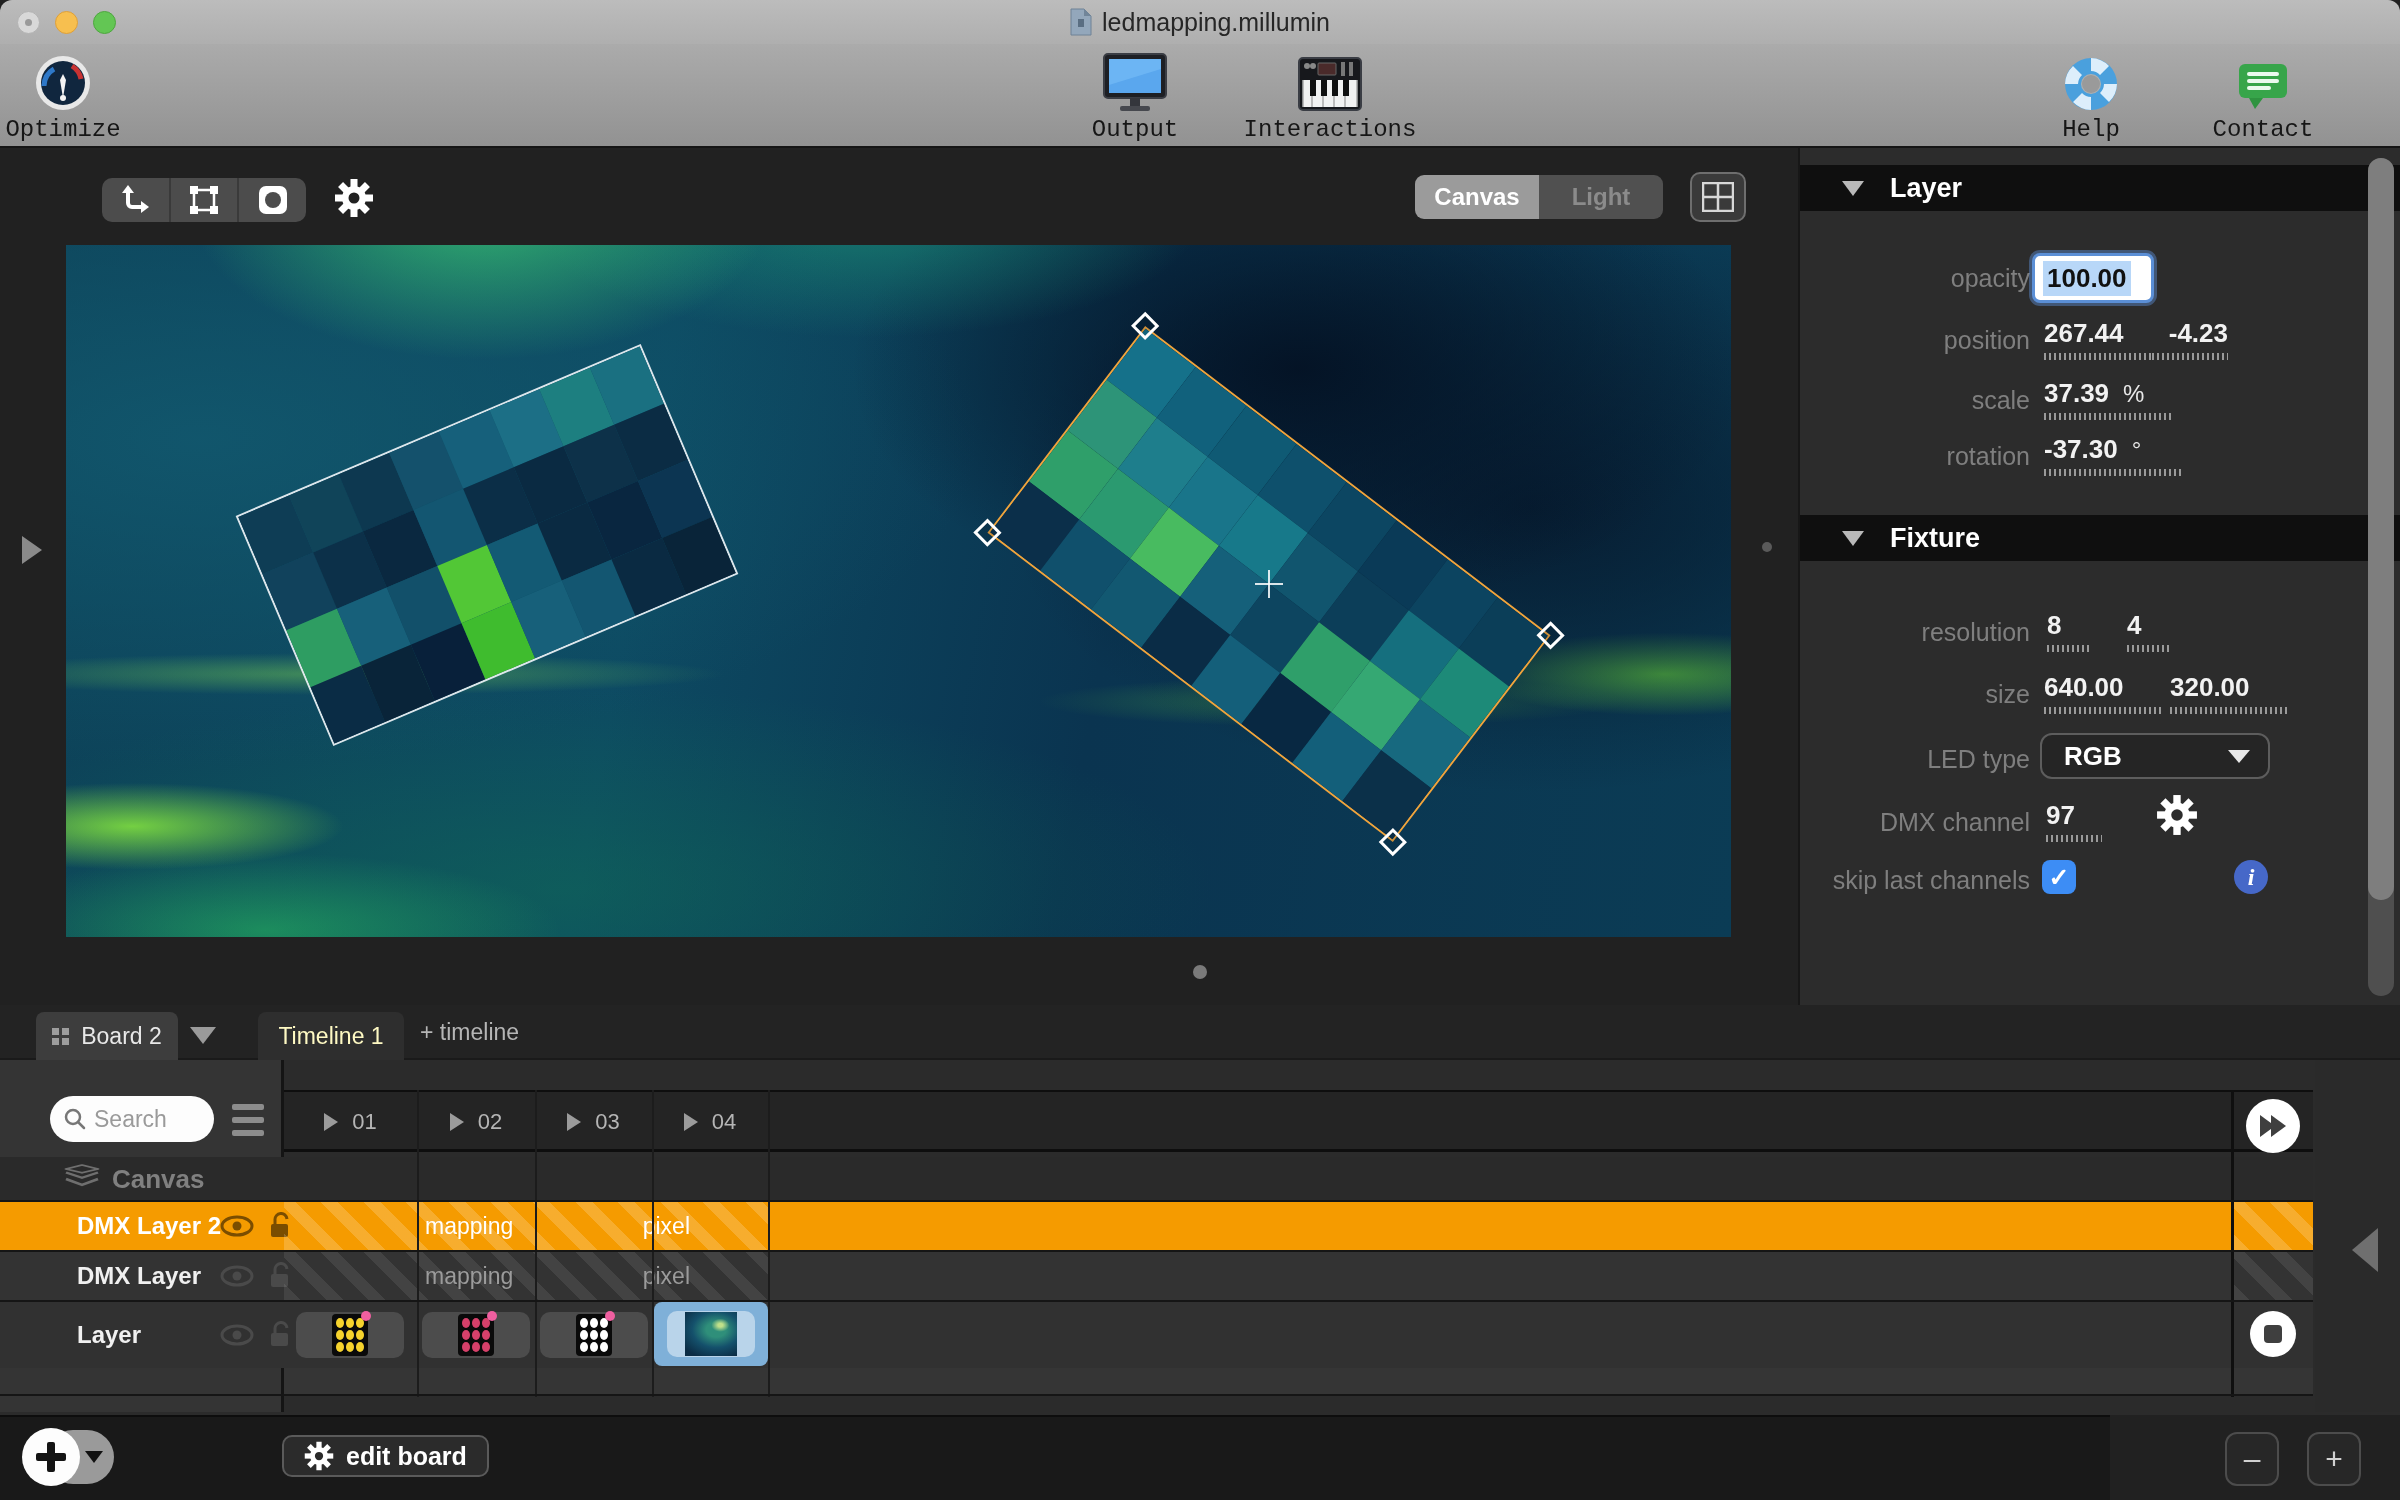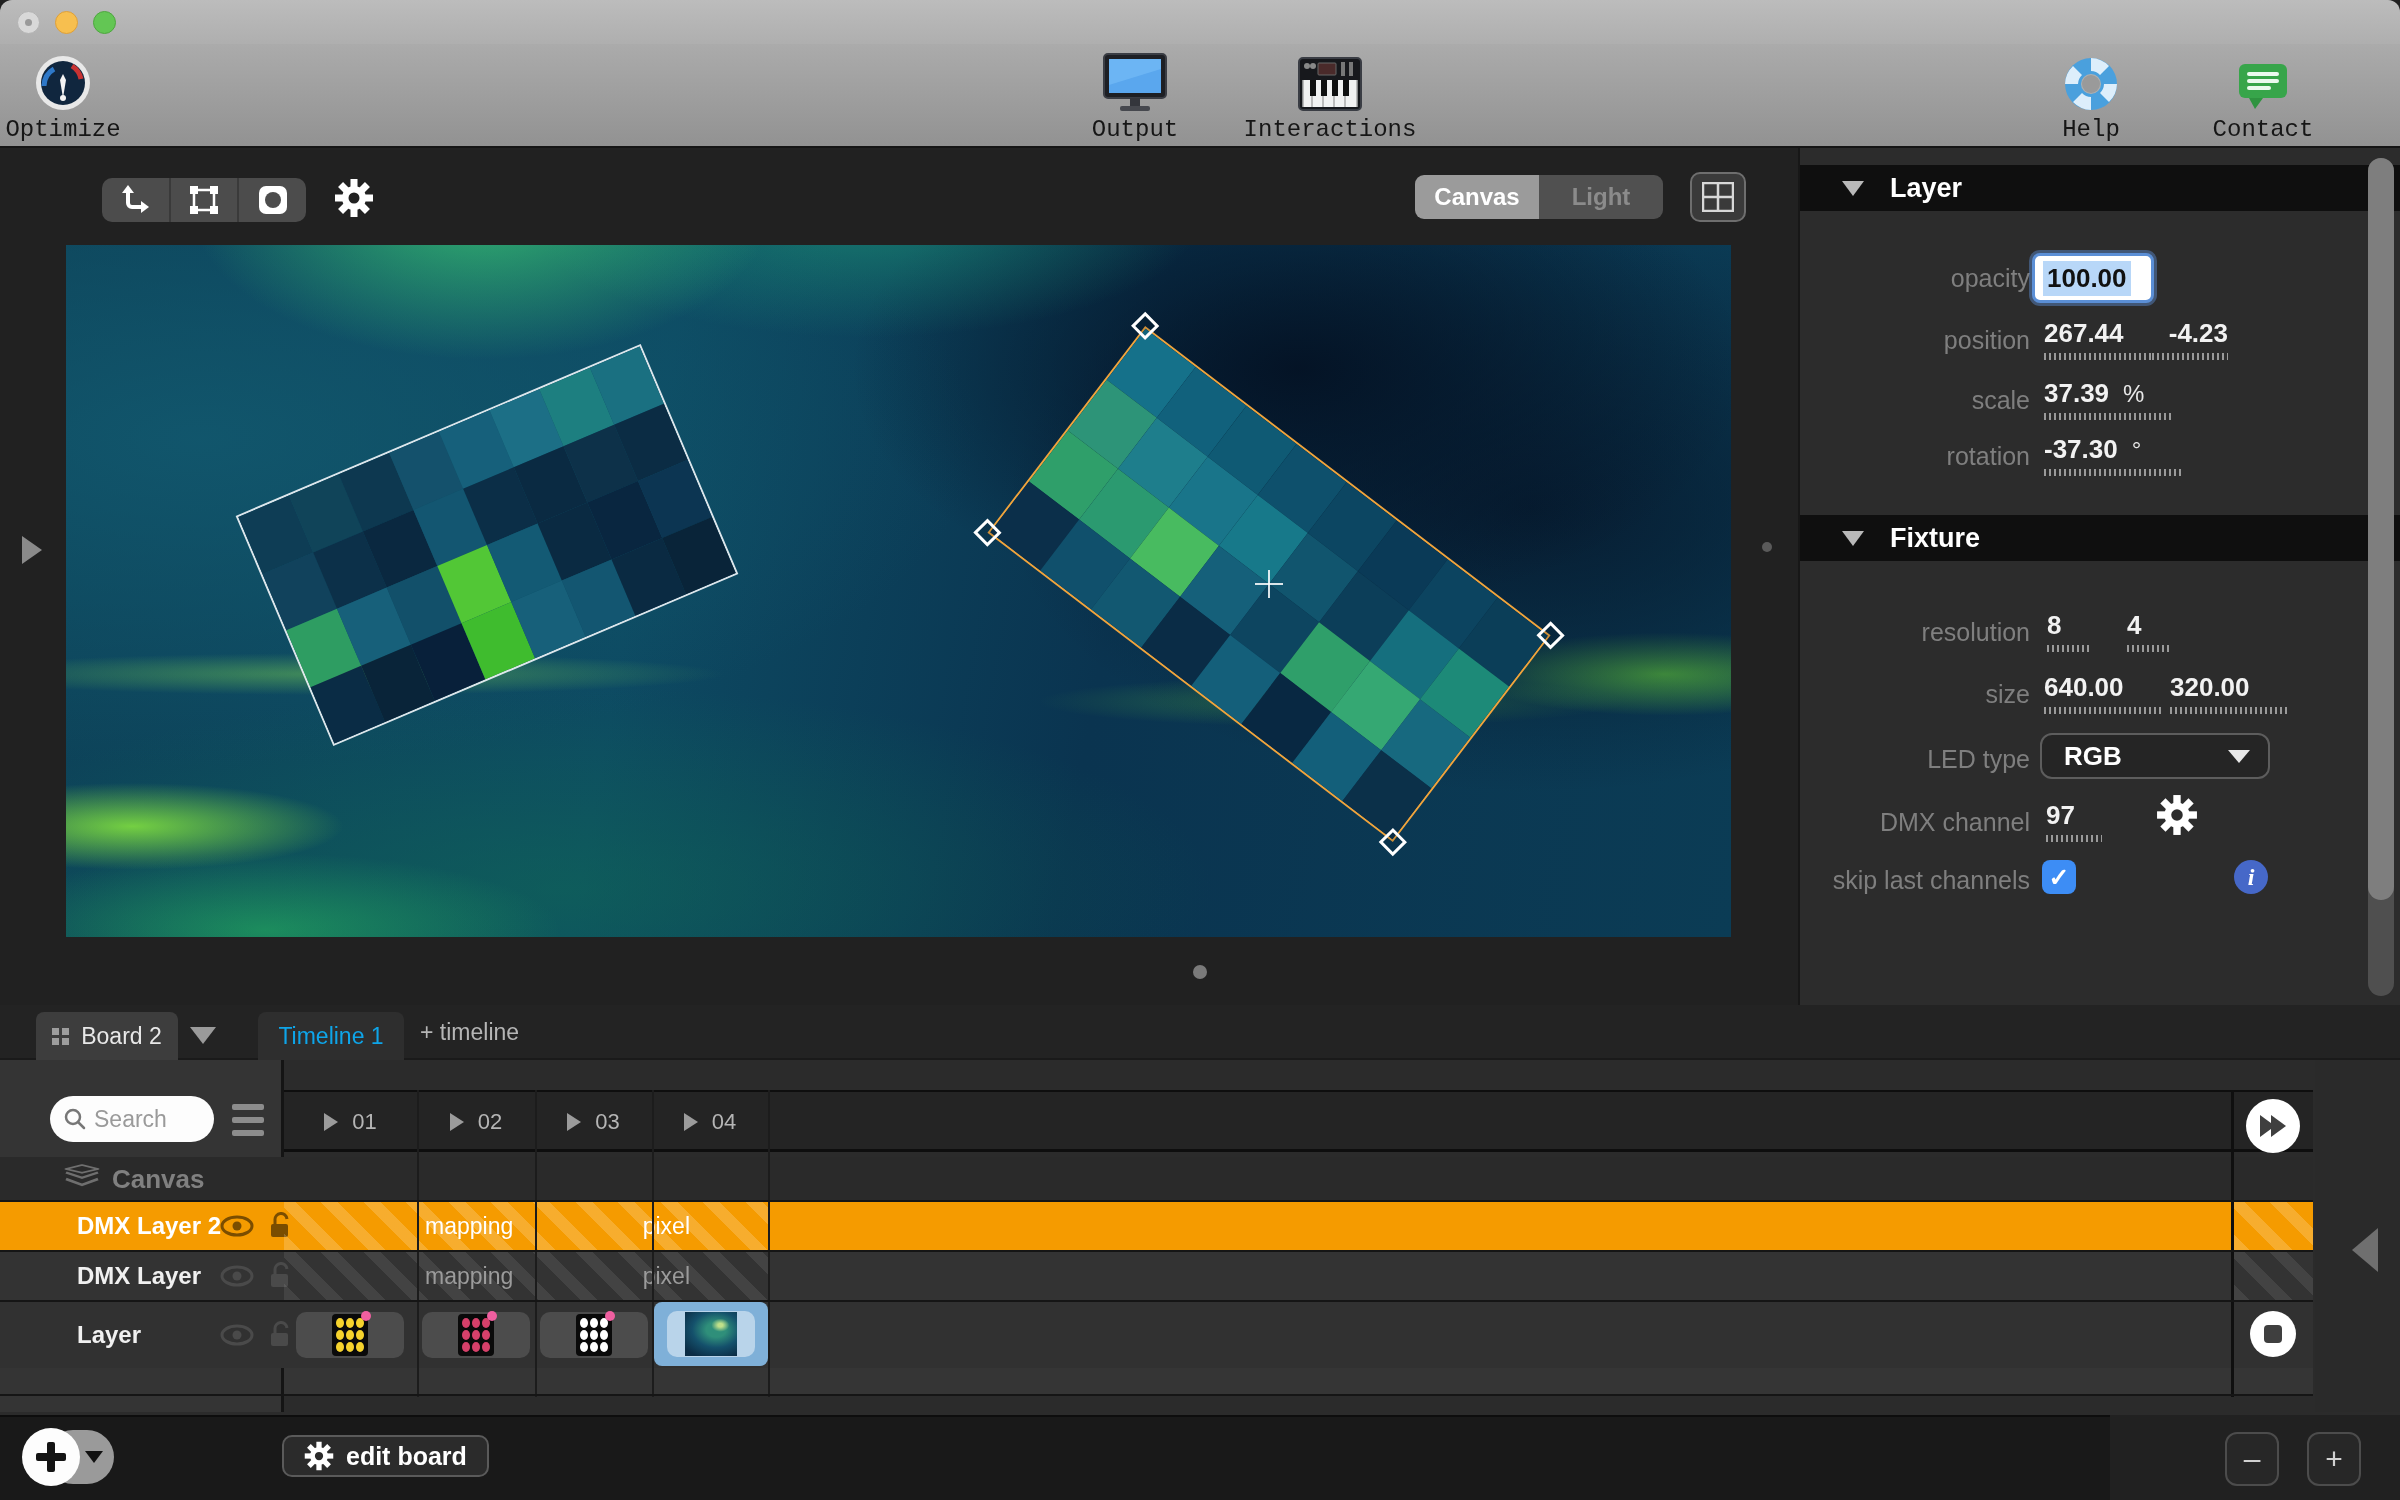--- a/index.html
+++ b/index.html
@@ -92,21 +92,21 @@
   .infobtn { position:absolute; left:434px; top:712px; width:34px; height:34px; border-radius:50%; background:#4668c8; color:#fff; display:flex; align-items:center; justify-content:center;
     font-family:"Liberation Serif", serif; font-style:italic; font-weight:bold; font-size:24px; }
   .vscroll-track { position:absolute; right:6px; top:10px; width:26px; height:838px; background:#4f4f4f; border-radius:13px; }
   .vscroll-thumb { position:absolute; right:6px; top:10px; width:26px; height:742px; background:#7e7e7e; border-radius:13px; }
 
   
   .board { position:absolute; left:0; top:1005px; width:2400px; height:410px; background:#2b2b2b; }
   .tabsrow { position:absolute; left:0; top:0; width:2400px; height:55px; background:#232323; border-bottom:2px solid #1a1a1a; }
   .tab { position:absolute; top:7px; height:48px; border-radius:8px 8px 0 0; display:flex; align-items:center; justify-content:center; gap:12px; font-size:23px; }
   .tab-board { left:36px; width:142px; background:#3d3d3d; color:#e8e8e8; }
-  .tab-timeline { left:258px; width:146px; background:#2e2e2e; color:#0ea5e9; }
+  .tab-timeline { left:258px; width:146px; background:#2e2e2e; color:#fef9c3; }
   .tab-caret { position:absolute; left:190px; top:22px; width:0; height:0; border-left:13px solid transparent; border-right:13px solid transparent; border-top:17px solid #9a9a9a; }
   .add-timeline { position:absolute; left:420px; top:14px; font-size:23px; color:#b5b5b5; }
   .grid-glyph { width:17px; height:17px; display:grid; grid-template-columns:1fr 1fr; gap:3px; }
   .grid-glyph i { background:#9d9d9d; }
 
   .names { position:absolute; left:0; top:55px; width:284px; height:352px; background:#343434; border-right:3px solid #141414; }
   .searchpill { position:absolute; left:50px; top:36px; width:164px; height:46px; background:#fdfdfd; border-radius:23px; display:flex; align-items:center; gap:8px; padding-left:14px; }
   .searchpill input { border:none; outline:none; width:100px; font-size:23px; color:#444; background:transparent; }
   .searchpill input::placeholder { color:#9a9a9a; }
   .burger { position:absolute; left:232px; top:44px; width:32px; height:32px; display:flex; flex-direction:column; justify-content:space-between; }
@@ -172,20 +172,28 @@
 </style>
 </head>
 <body>
 
 <div class="root">
 
   <div class="titlebar">
     <div class="tlight close"></div>
     <div class="tlight min"></div>
     <div class="tlight max"></div>
+    <div class="titlecenter">
+      <svg class="doc-ic" viewBox="0 0 22 28">
+        <path d="M1 1 h13 l7 7 v19 h-20 z" fill="#93a7bb" stroke="#6f8296" stroke-width="1"></path>
+        <path d="M14 1 l7 7 h-7 z" fill="#718599"></path>
+        <rect x="8" y="11" width="6" height="8" fill="#5a6e82"></rect>
+      </svg>
+      <span class="wintitle">ledmapping.millumin</span>
+    </div>
   </div>
 
   <div class="toolbar">
     <div class="tbitem" style="left:-12px;">
       <div class="tbicon">
         <svg width="58" height="58" viewBox="0 0 58 58">
           <circle cx="29" cy="29" r="27" fill="#e8e8e8"></circle>
           <circle cx="29" cy="29" r="22" fill="#10263e"></circle>
           <path d="M10 32 a20 20 0 0 1 10-17" stroke="#2e78c8" stroke-width="5" fill="none"></path>
           <path d="M38 12 a20 20 0 0 1 9 13" stroke="#c83232" stroke-width="5" fill="none"></path>

